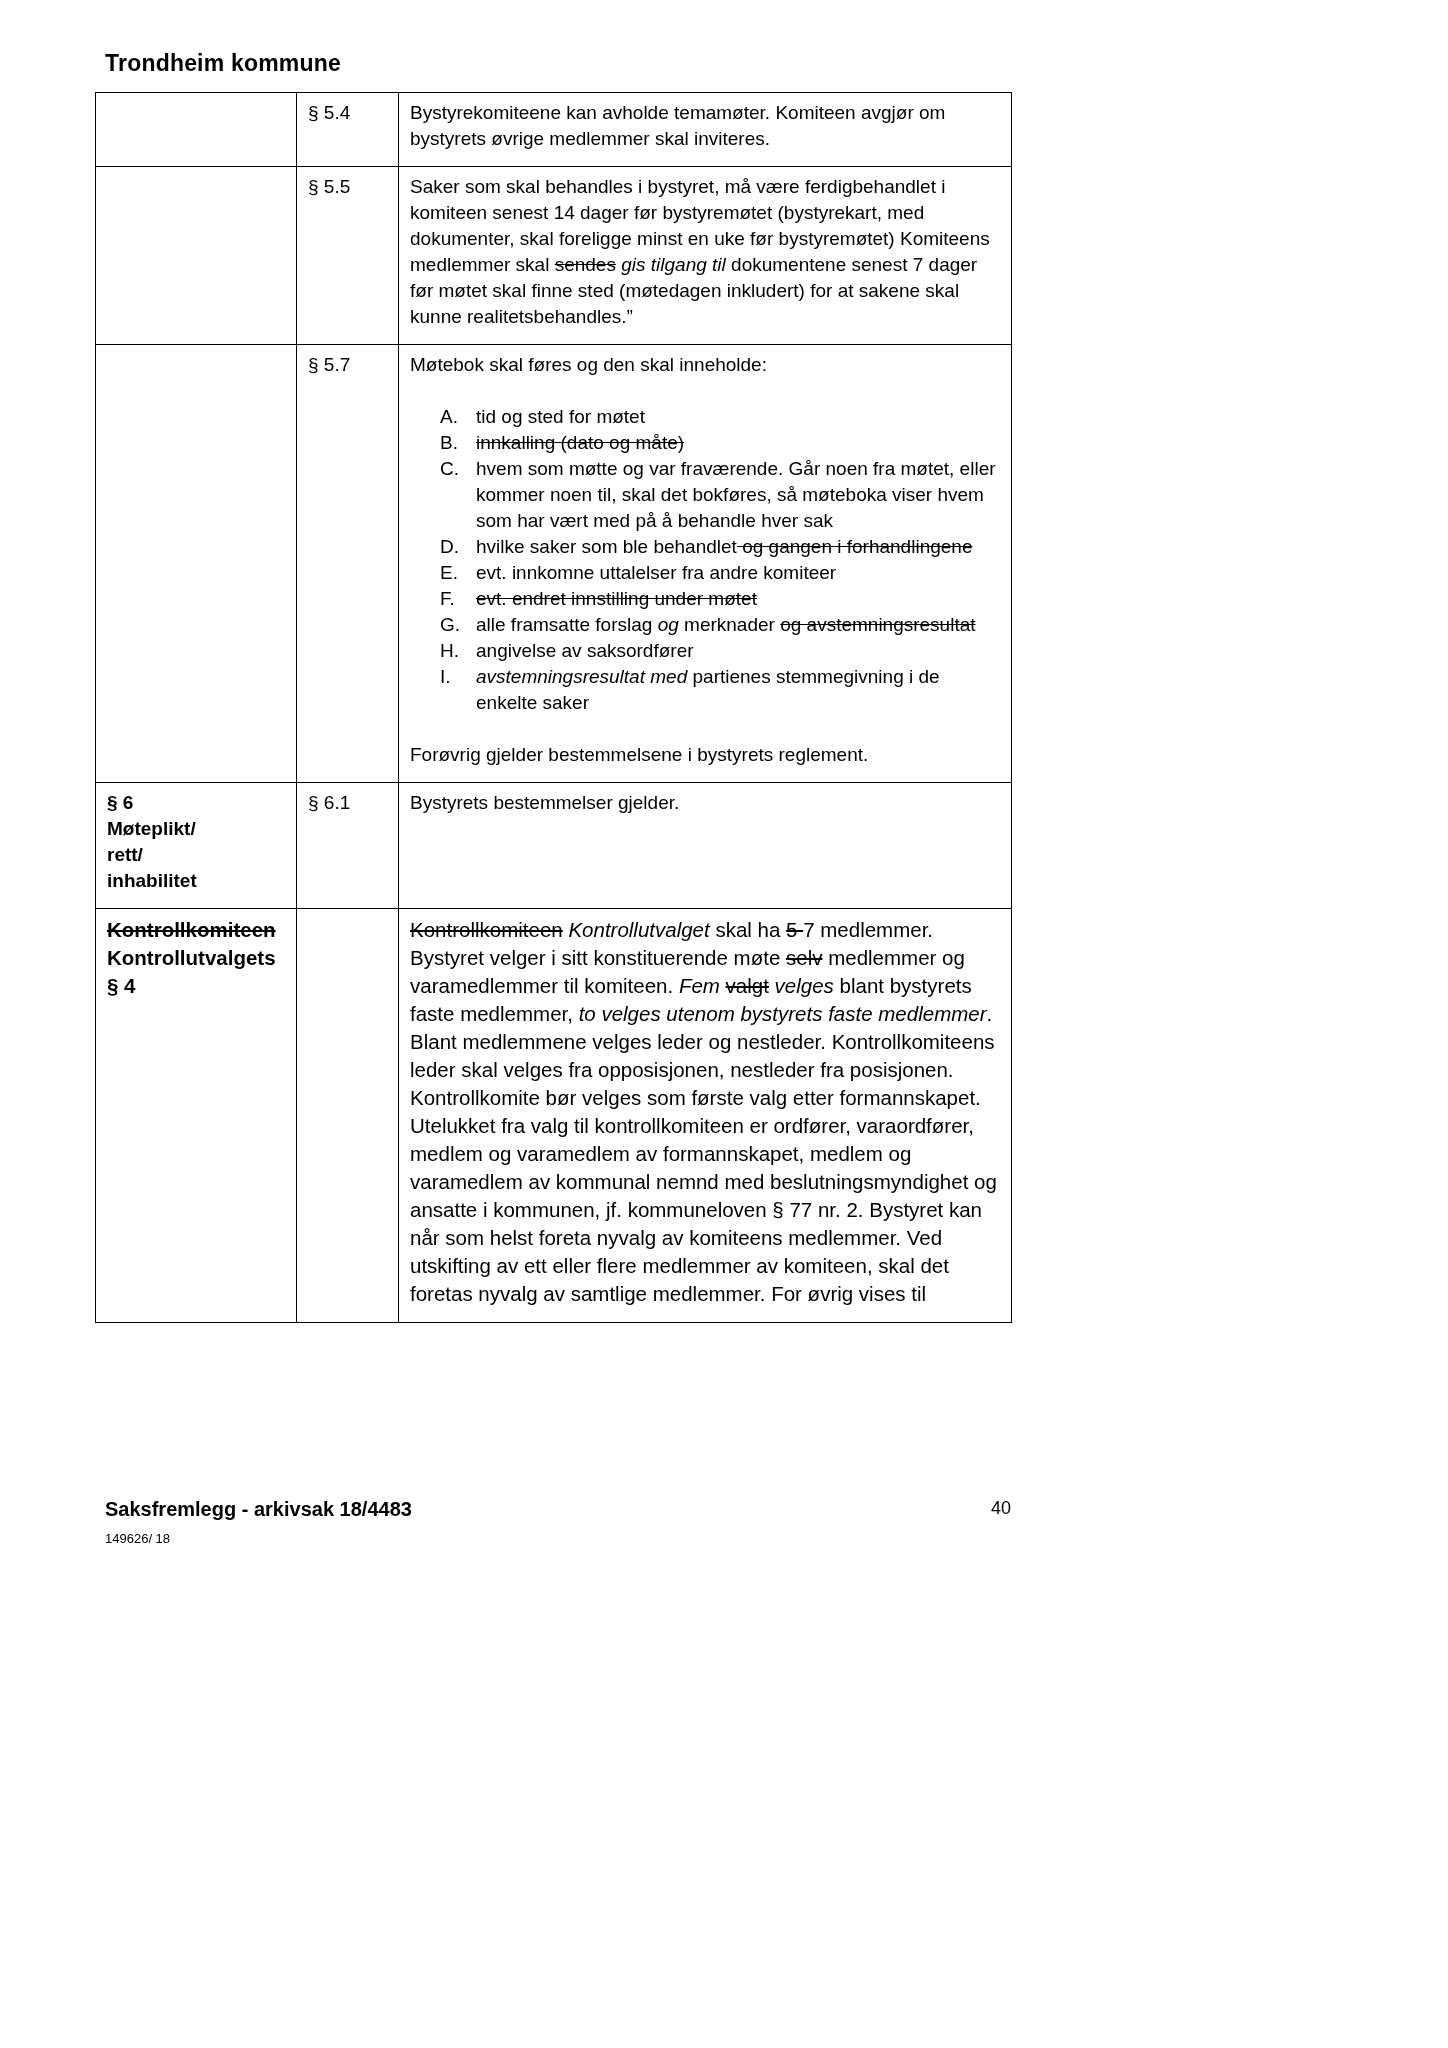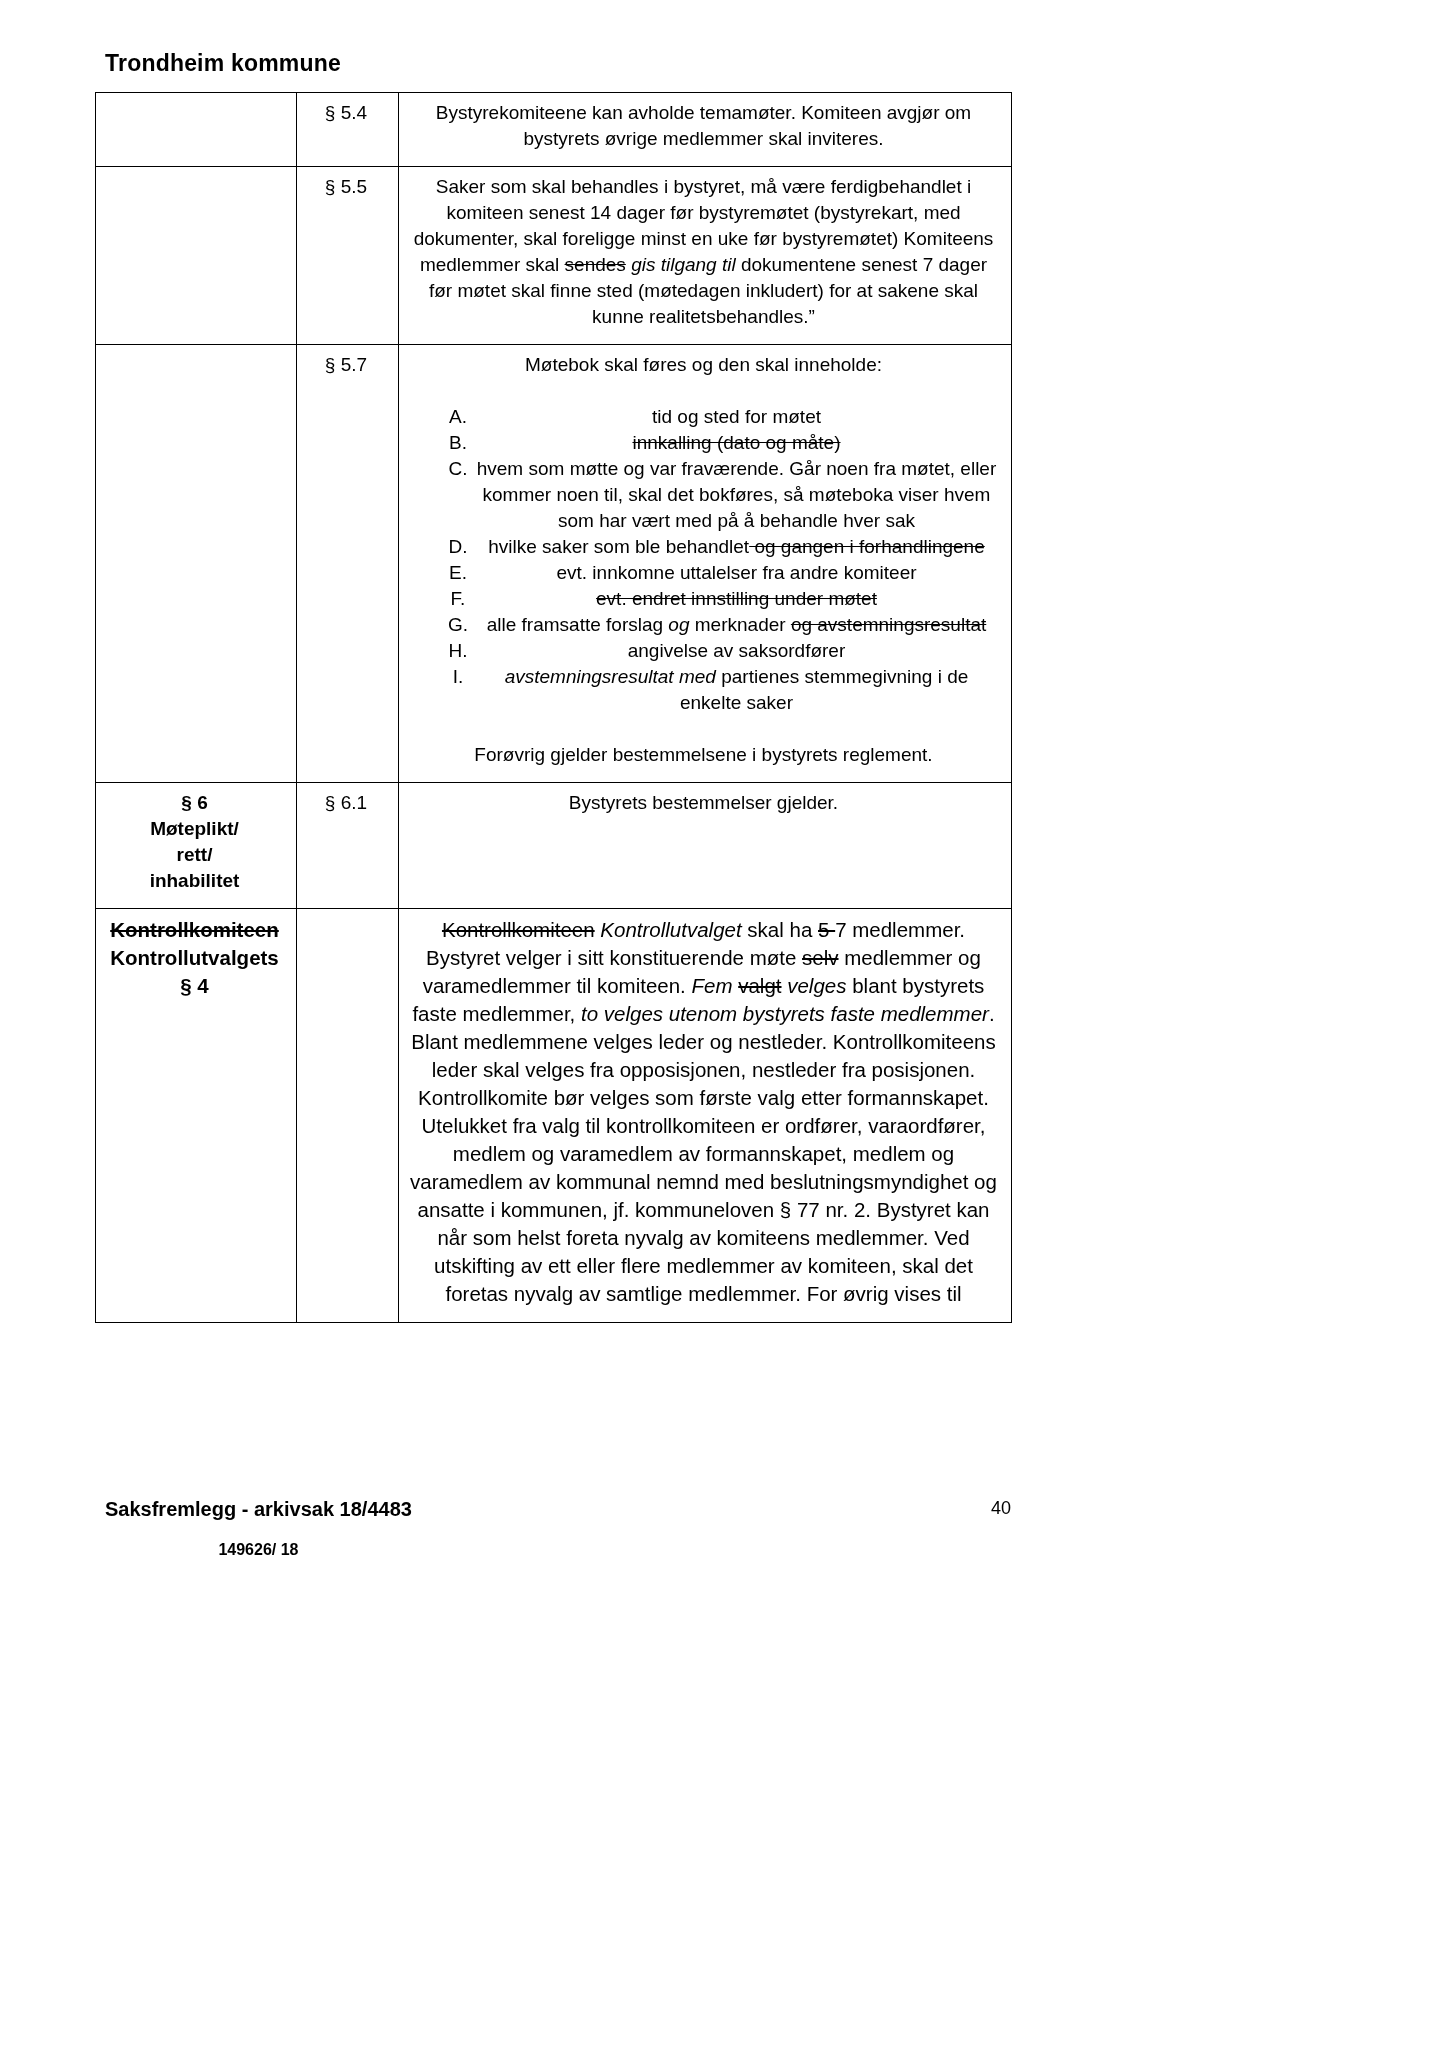--- a/index.html
+++ b/index.html
@@ -5,21 +5,20 @@
   * { box-sizing: border-box; }
   html, body { margin: 0; padding: 0; background: #ffffff; }
   .page {
     position: relative;
     width: 1164px;
     height: 2048px;
     background: #ffffff;
     color: #000000;
     font-family: "Liberation Sans", sans-serif;
     overflow: hidden;
-    text-align: center;
   }
   .doc-title {
     position: absolute;
     left: 105px;
     top: 50px;
     margin: 0;
     font-size: 23px;
     font-weight: 700;
     letter-spacing: 0.2px;
   }
@@ -54,21 +53,21 @@
     left: 105px;
     top: 1498px;
     width: 906px;
   }
   .footer-row {
     display: flex;
     justify-content: space-between;
     align-items: flex-start;
   }
   .footer-doc-ref { font-size: 20px; font-weight: 700; }
-  .footer-case-number { font-size: 16px; font-weight: 700; margin-top: 20px; }
+  .footer-case-number { font-size: 13px; font-weight: 400; margin-top: 10px; }
   .footer-page-number { font-size: 18px; font-weight: 400; }
 </style>
 </head>
 <body>
 
 <div class="page">
 
   <h1 class="doc-title">Trondheim kommune</h1>
 
   <table class="rules-table">

